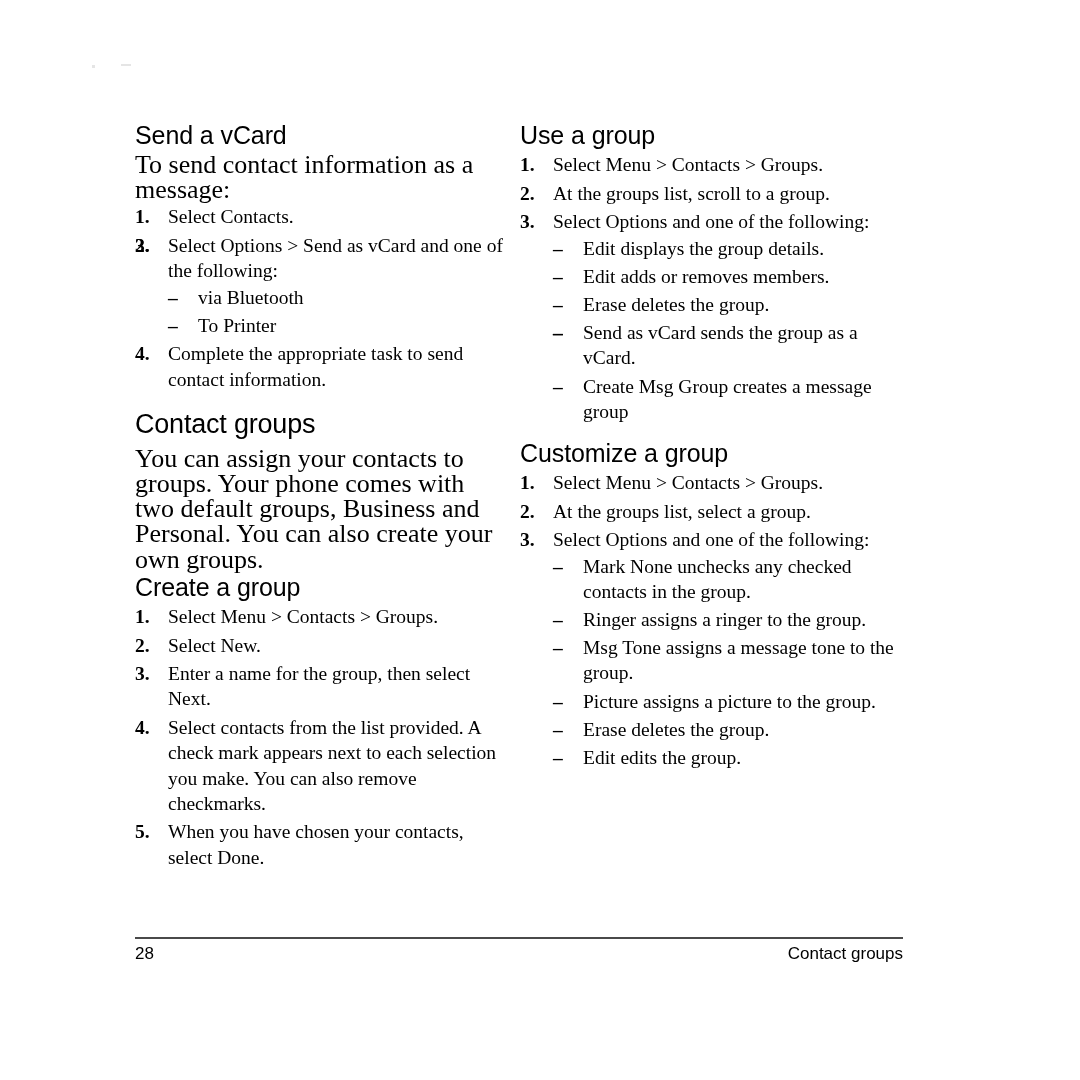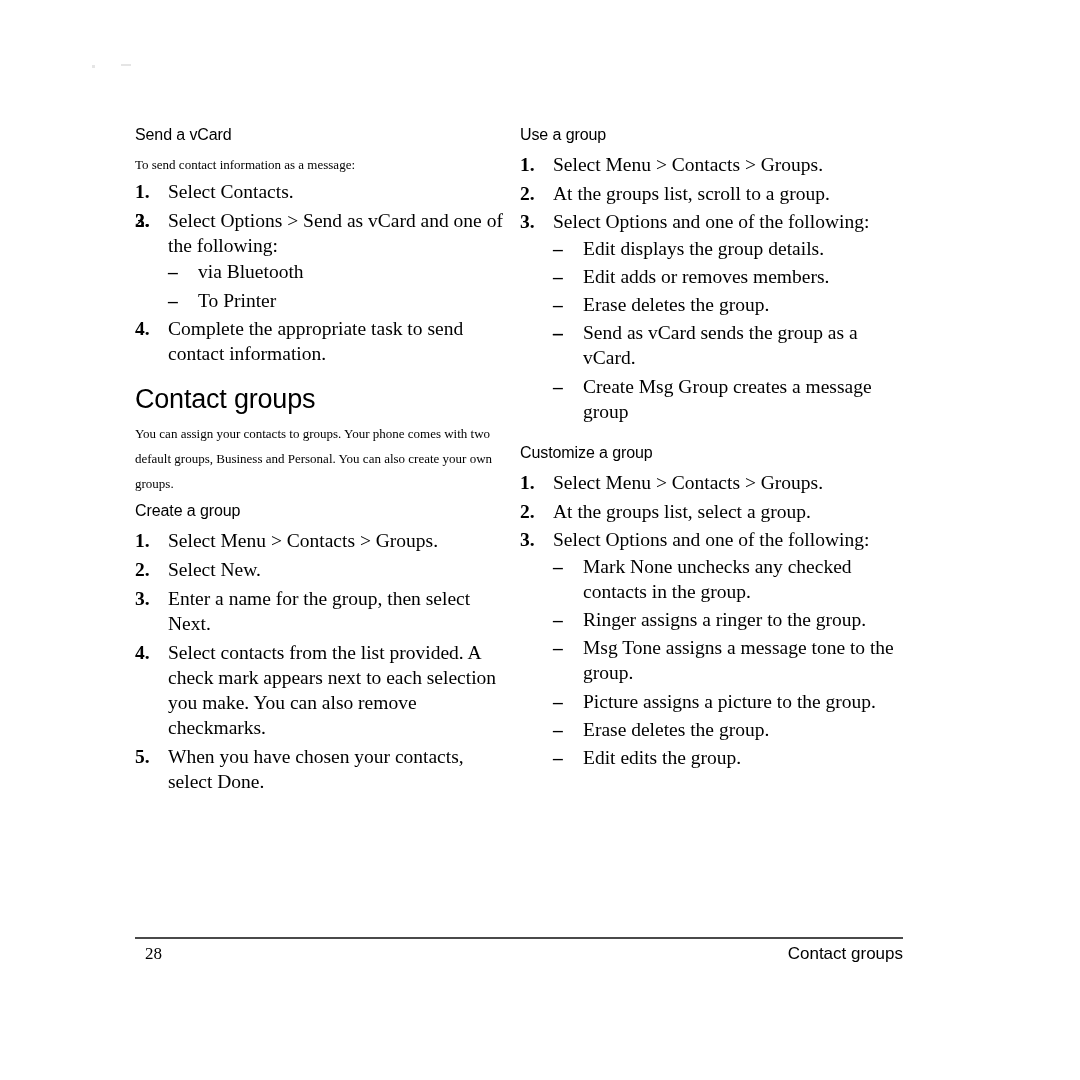--- a/index.html
+++ b/index.html
@@ -35,33 +35,33 @@
   h1.doc-h1 {
     font-family: "Liberation Sans", "DejaVu Sans", sans-serif;
     font-size: 27px;
     font-weight: 400;
     line-height: 32px;
     margin: 0 0 6px 0;
     letter-spacing: -0.2px;
   }
   h2.doc-h2 {
     font-family: "Liberation Sans", "DejaVu Sans", sans-serif;
-    font-size: 16px;
+    font-size: 25px;
     font-weight: 400;
     line-height: 26px;
     margin: 0 0 4px 0;
     letter-spacing: -0.1px;
   }
   .sec { margin-bottom: 0; }
   .sec + .sec { }
   .sec.tight + .sec { margin-top: 16px; }
 
   
   p.body {
-    font-size: 13px;
+    font-size: 26px;
     line-height: 25.2px;
     margin: 0 0 2px 0;
     text-indent: 0;
   }
   p.body.after-list { margin-top: 5px; }
 
   
   ol.steps {
     list-style: none;
     margin: 0;
@@ -111,23 +111,23 @@
   .footer-rule {
     position: absolute;
     left: 135px;
     top: 937px;
     width: 768px;
     height: 2px;
     background: #4a4a4a;
   }
   .footer-page-num {
     position: absolute;
-    left: 145px;
+    left: 135px;
     top: 943px;
-    font-family: Liberation Serif, serif;
+    font-family: Liberation Sans, sans-serif;
     font-size: 17px;
     line-height: 22px;
     color: #000;
   }
   .footer-running-head {
     position: absolute;
     right: 177px;
     top: 943px;
     font-family: "Liberation Sans", "DejaVu Sans", sans-serif;
     font-size: 17px;

